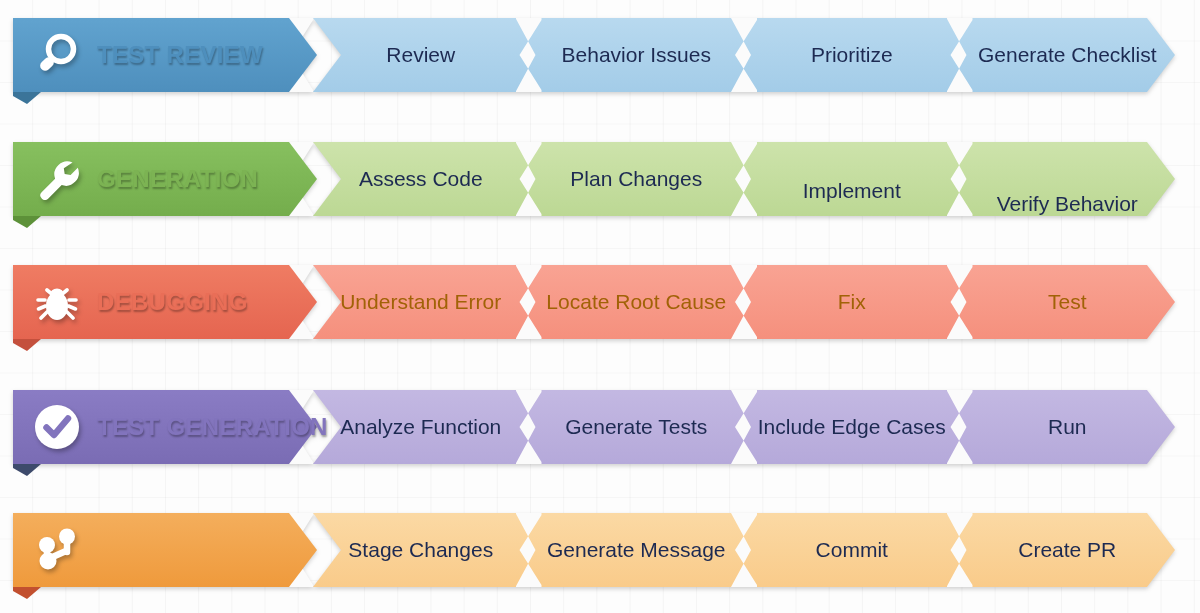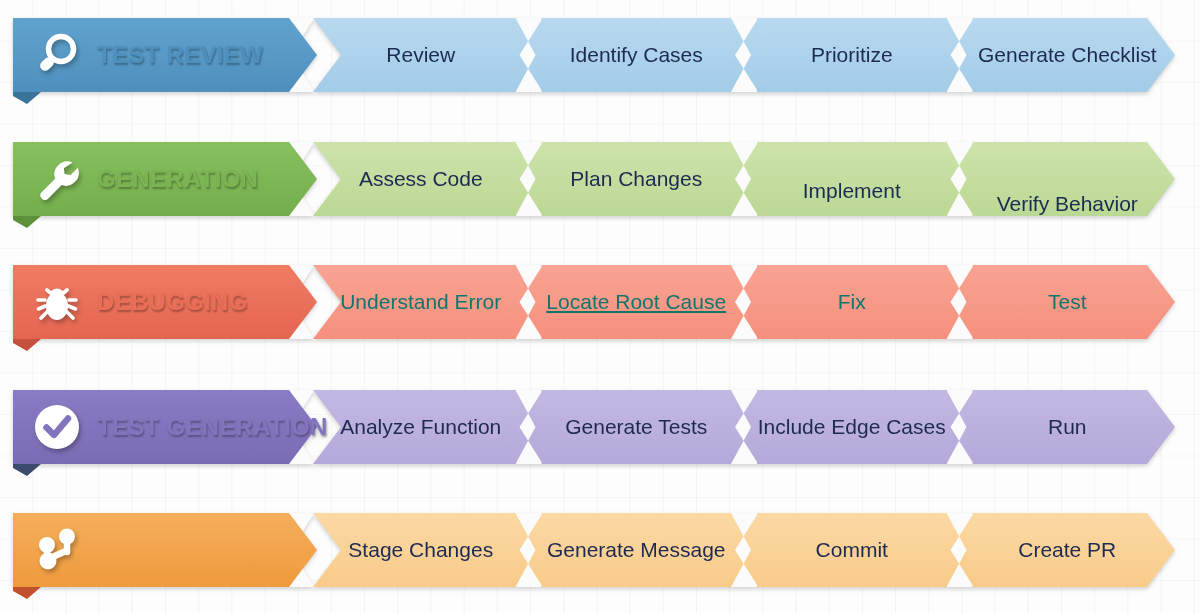--- a/index.html
+++ b/index.html
@@ -90,39 +90,39 @@
   .r-red    .steps-bg       { background: linear-gradient(180deg,#f9a393 0%,#f5907d 100%); }
   .r-red    .fold           { background:#c4503d; }
   .r-purple .label-block-bg { background: linear-gradient(180deg,#8a7cc4 0%,#7a6cb4 100%); }
   .r-purple .steps-bg       { background: linear-gradient(180deg,#c3b8e2 0%,#b5a9da 100%); }
   .r-purple .fold           { background:#3d4a6b; }
   .r-orange .label-block-bg { background: linear-gradient(180deg,#f2a council,#f2a44d 100%); }
   .r-orange .label-block-bg { background: linear-gradient(180deg,#f4ae5c 0%,#ef9a3c 100%); }
   .r-orange .steps-bg       { background: linear-gradient(180deg,#fbd9a4 0%,#f9cb8a 100%); }
   .r-orange .fold           { background:#c2502f; }
 
-  .r-red .step, .r-red .step .txt { color:#0f766e; }
+  .r-red .step, .r-red .step .txt { color:#a16207; }
 </style>
 </head>
 <body>
 
 <div id="grid-bg"></div>
 
 <div id="rows">
     <div class="row r-blue" style="top: 18px;">
       <div class="ribbon-wrap">
         <div class="shape steps-bg" style="left: 300px; width: 862px; clip-path: polygon(0px 0px, 834px 0px, 862px 37px, 834px 74px, 0px 74px, 28px 37px);"></div>
         <div class="shape label-block-bg" style="left: 0px; width: 304px; clip-path: polygon(0px 0px, 276px 0px, 304px 37px, 276px 74px, 0px 74px); z-index: 5;"></div>
         <div class="seg-sep" style="left: 274px; z-index: 4; background: rgb(251, 251, 251);"></div>
         <div class="step" style="left: 300px; width: 215.5px; z-index: 6;">
           <span class="txt">Review</span>
         </div>
         <div class="seg-sep" style="left: 502.5px;"></div>
         <div class="step" style="left: 515.5px; width: 215.5px; z-index: 6;">
-          <span class="txt">Identify Cases</span>
+          <span class="txt">Behavior Issues</span>
         </div>
         <div class="seg-sep" style="left: 718px;"></div>
         <div class="step" style="left: 731px; width: 215.5px; z-index: 6;">
           <span class="txt">Prioritize</span>
         </div>
         <div class="seg-sep" style="left: 933.5px;"></div>
         <div class="step" style="left: 946.5px; width: 215.5px; z-index: 6;">
           <span class="txt">Generate Checklist</span>
         </div>
         <div class="label-block" style="z-index: 7; color: rgb(78, 143, 189);">
@@ -170,21 +170,21 @@
     </div>
     <div class="row r-red" style="top: 265px;">
       <div class="ribbon-wrap">
         <div class="shape steps-bg" style="left: 300px; width: 862px; clip-path: polygon(0px 0px, 834px 0px, 862px 37px, 834px 74px, 0px 74px, 28px 37px);"></div>
         <div class="shape label-block-bg" style="left: 0px; width: 304px; clip-path: polygon(0px 0px, 276px 0px, 304px 37px, 276px 74px, 0px 74px); z-index: 5;"></div>
         <div class="seg-sep" style="left: 274px; z-index: 4; background: rgb(251, 251, 251);"></div>
         <div class="step" style="left: 300px; width: 215.5px; z-index: 6;">
           <span class="txt">Understand Error</span>
         </div>
         <div class="seg-sep" style="left: 502.5px;"></div>
-        <div class="step" style="left: 515.5px; width: 215.5px; z-index: 6; text-decoration: underline;">
+        <div class="step" style="left: 515.5px; width: 215.5px; z-index: 6;">
           <span class="txt">Locate Root Cause</span>
         </div>
         <div class="seg-sep" style="left: 718px;"></div>
         <div class="step" style="left: 731px; width: 215.5px; z-index: 6; justify-content: center;">
           <span class="txt">Fix</span>
         </div>
         <div class="seg-sep" style="left: 933.5px;"></div>
         <div class="step" style="left: 946.5px; width: 215.5px; z-index: 6;">
           <span class="txt">Test</span>
         </div>

